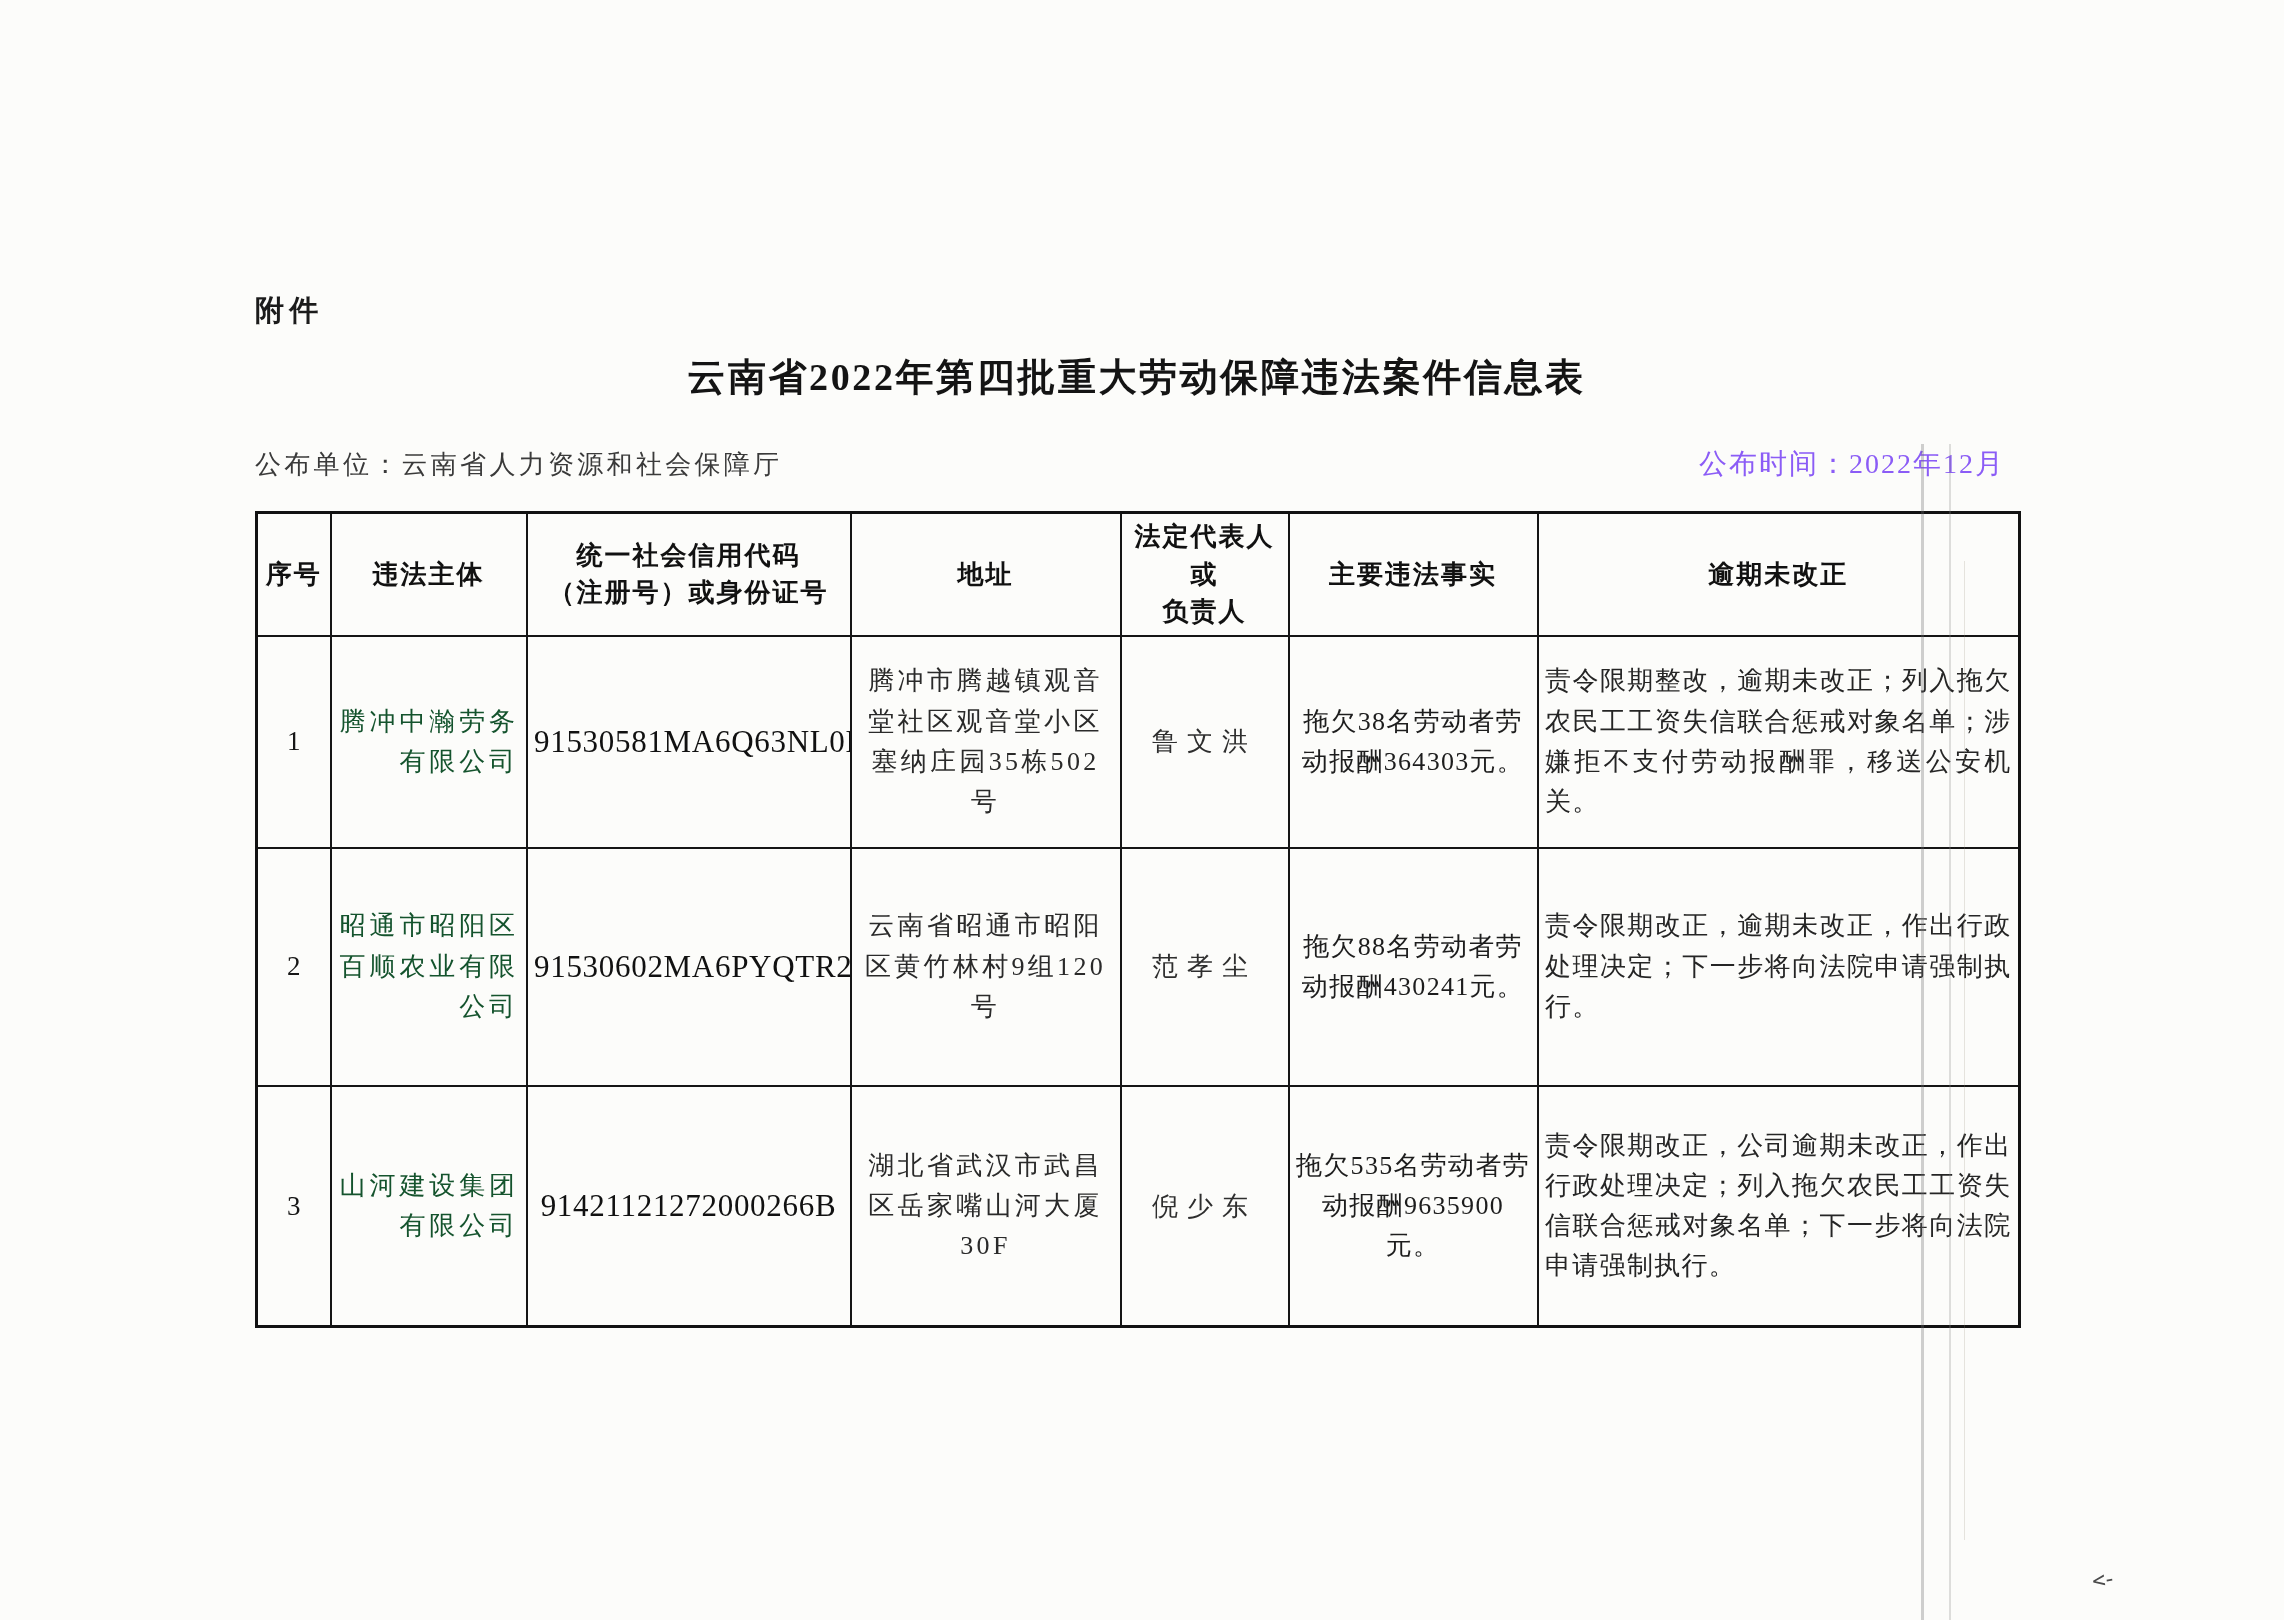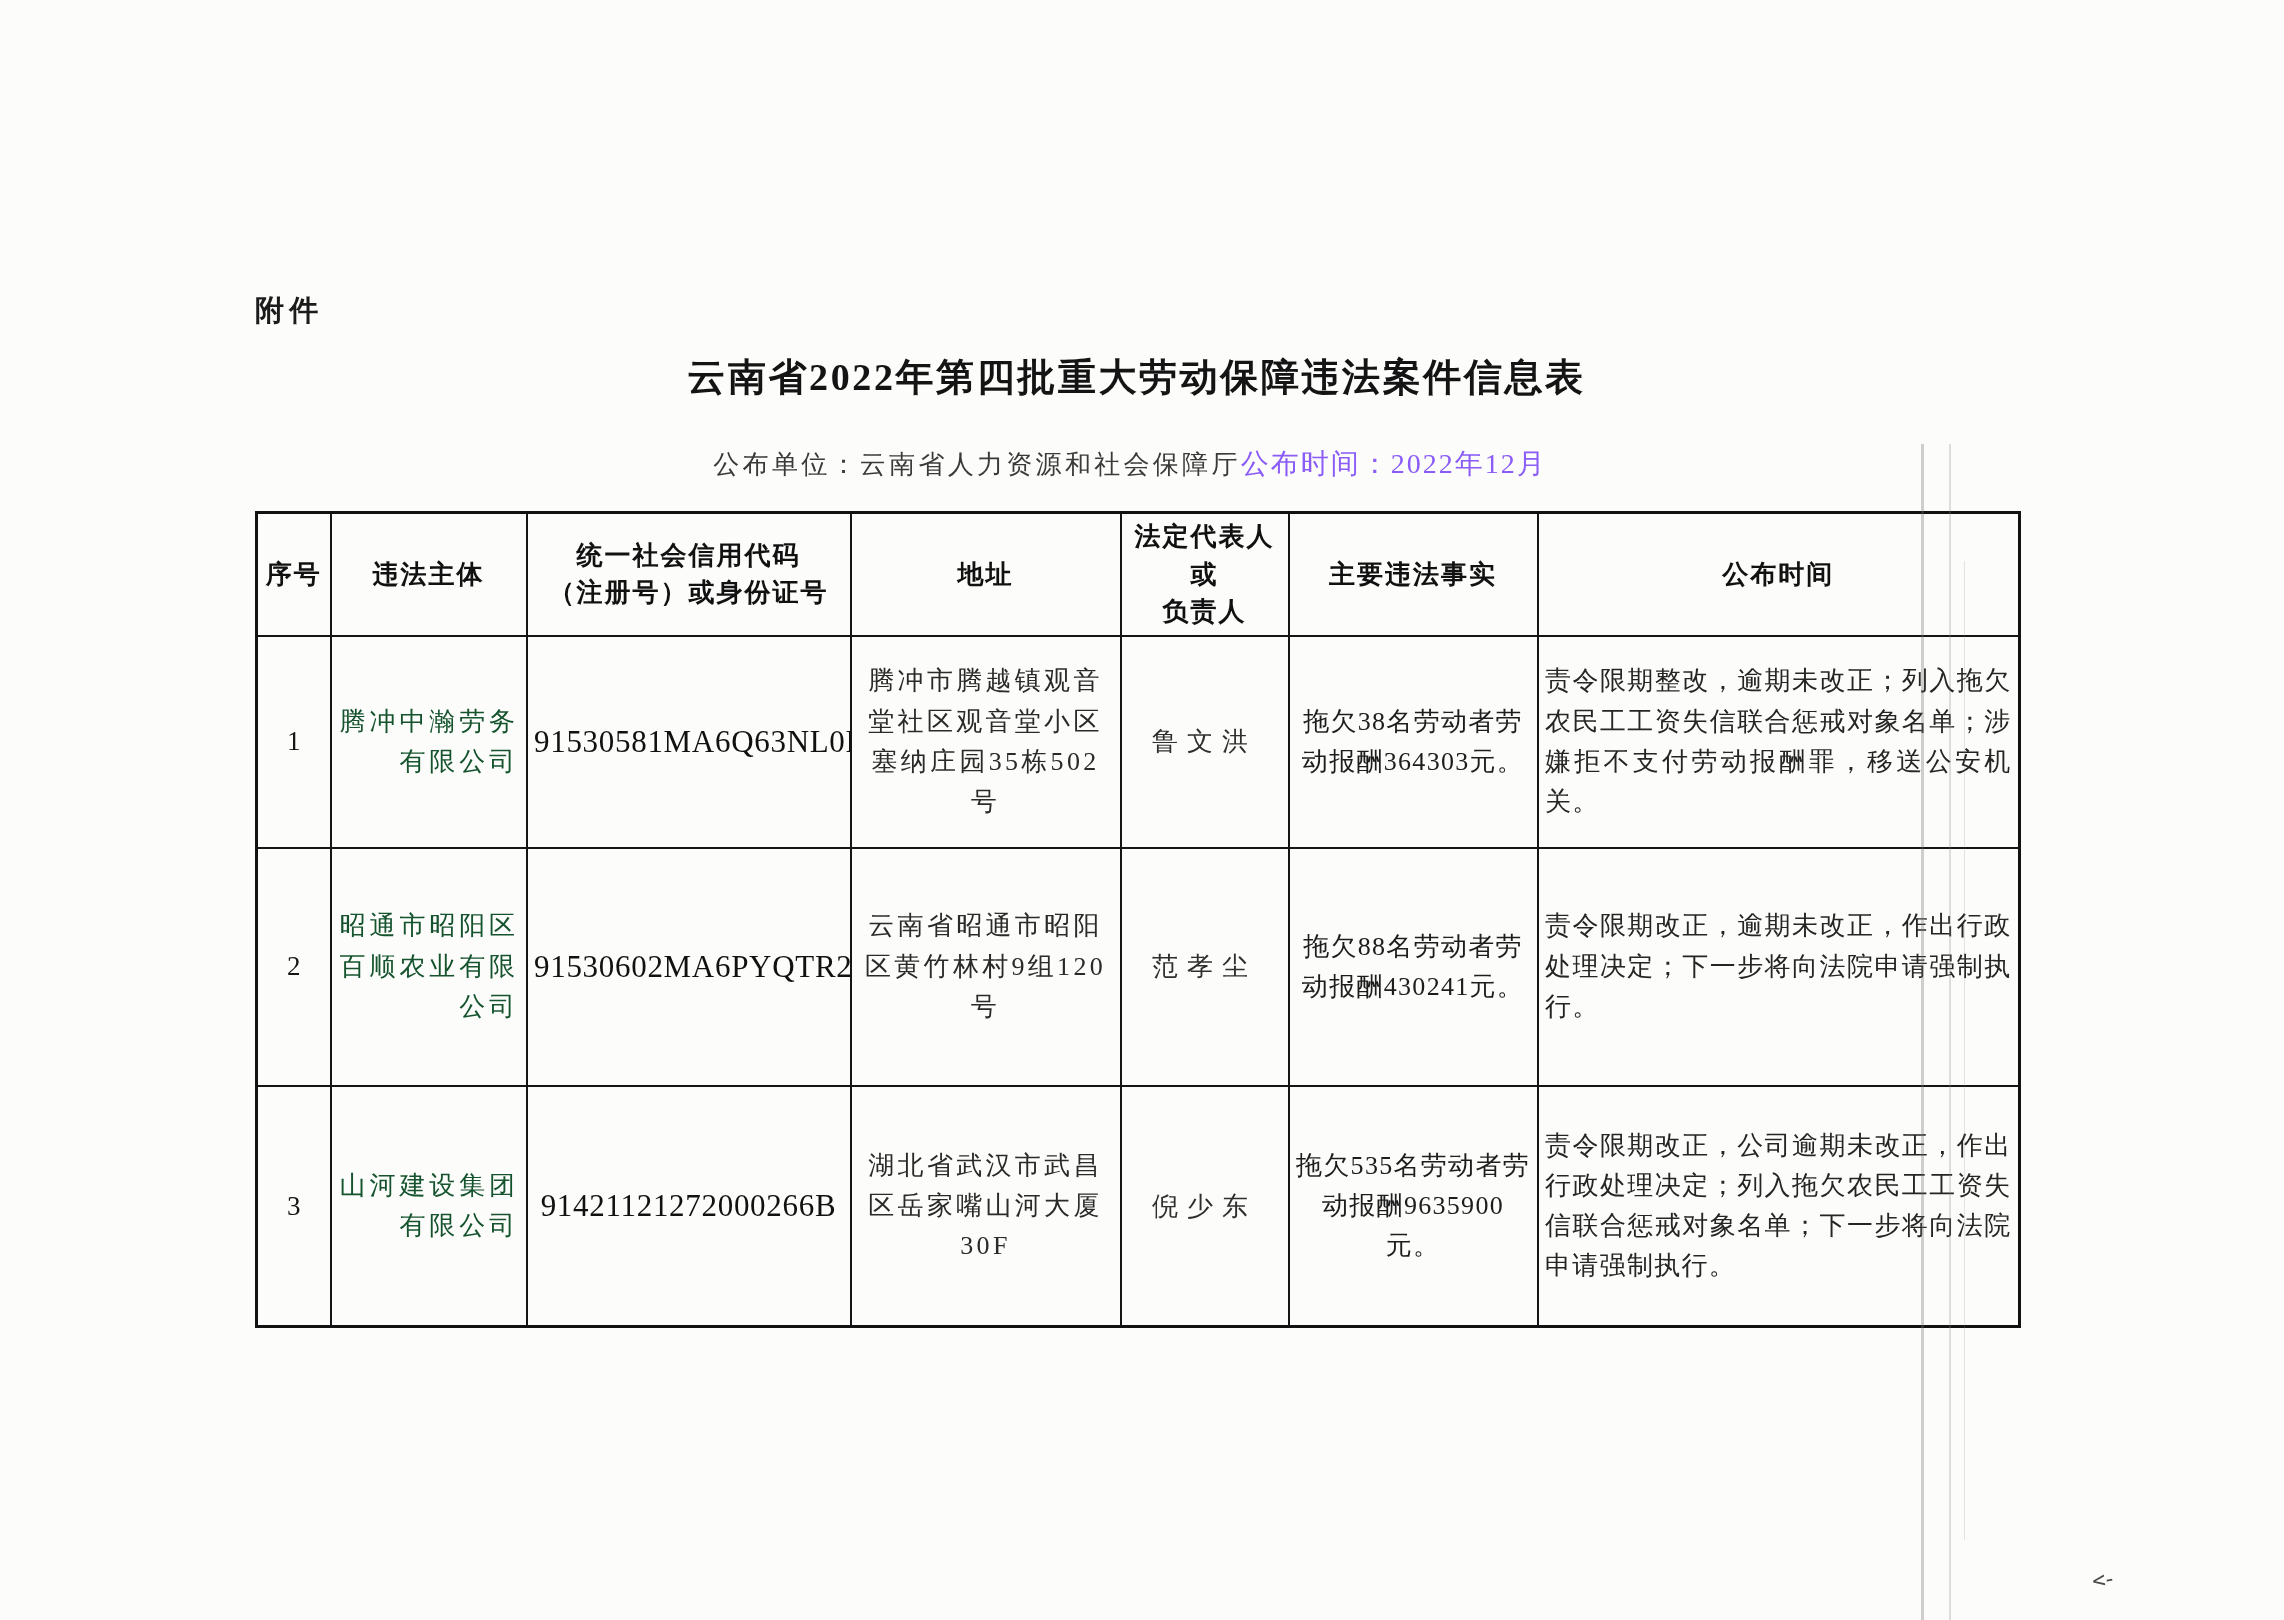--- a/index.html
+++ b/index.html
@@ -36,21 +36,21 @@
     letter-spacing: 2.6px;
     color: #141414;
     white-space: nowrap;
   }
   .meta-line {
     position: absolute;
     left: 255px;
     top: 445px;
     width: 1763px;
     display: flex;
-    justify-content: center;
+    justify-content: space-between;
     align-items: baseline;
   }
   .publisher {
     font-size: 26px;
     letter-spacing: 3.3px;
     color: #3a3a3a;
   }
   .publish-time {
     font-size: 28px;
     letter-spacing: 2px;
@@ -192,21 +192,21 @@
   <tbody>
     <tr class="hdr">
       <th class="hcell">序号</th>
       <th class="hcell">违法主体</th>
       <th class="hcell">统一社会信用代码
 （注册号）或身份证号</th>
       <th class="hcell">地址</th>
       <th class="hcell">法定代表人或
 负责人</th>
       <th class="hcell">主要违法事实</th>
-      <th class="hcell">公布时间</th>
+      <th class="hcell">逾期未改正</th>
     </tr>
     <tr class="r1">
       <td class="c-seq">1</td>
       <td class="c-ent">腾冲中瀚劳务
 有限公司</td>
       <td class="c-code">91530581MA6Q63NL0H</td>
       <td class="c-addr">腾冲市腾越镇观音堂社区观音堂小区塞纳庄园35栋502号</td>
       <td class="c-rep">鲁文洪</td>
       <td class="c-fact">拖欠38名劳动者劳动报酬364303元。</td>
       <td class="c-hand">责令限期整改，逾期未改正；列入拖欠农民工工资失信联合惩戒对象名单；涉嫌拒不支付劳动报酬罪，移送公安机关。</td>

